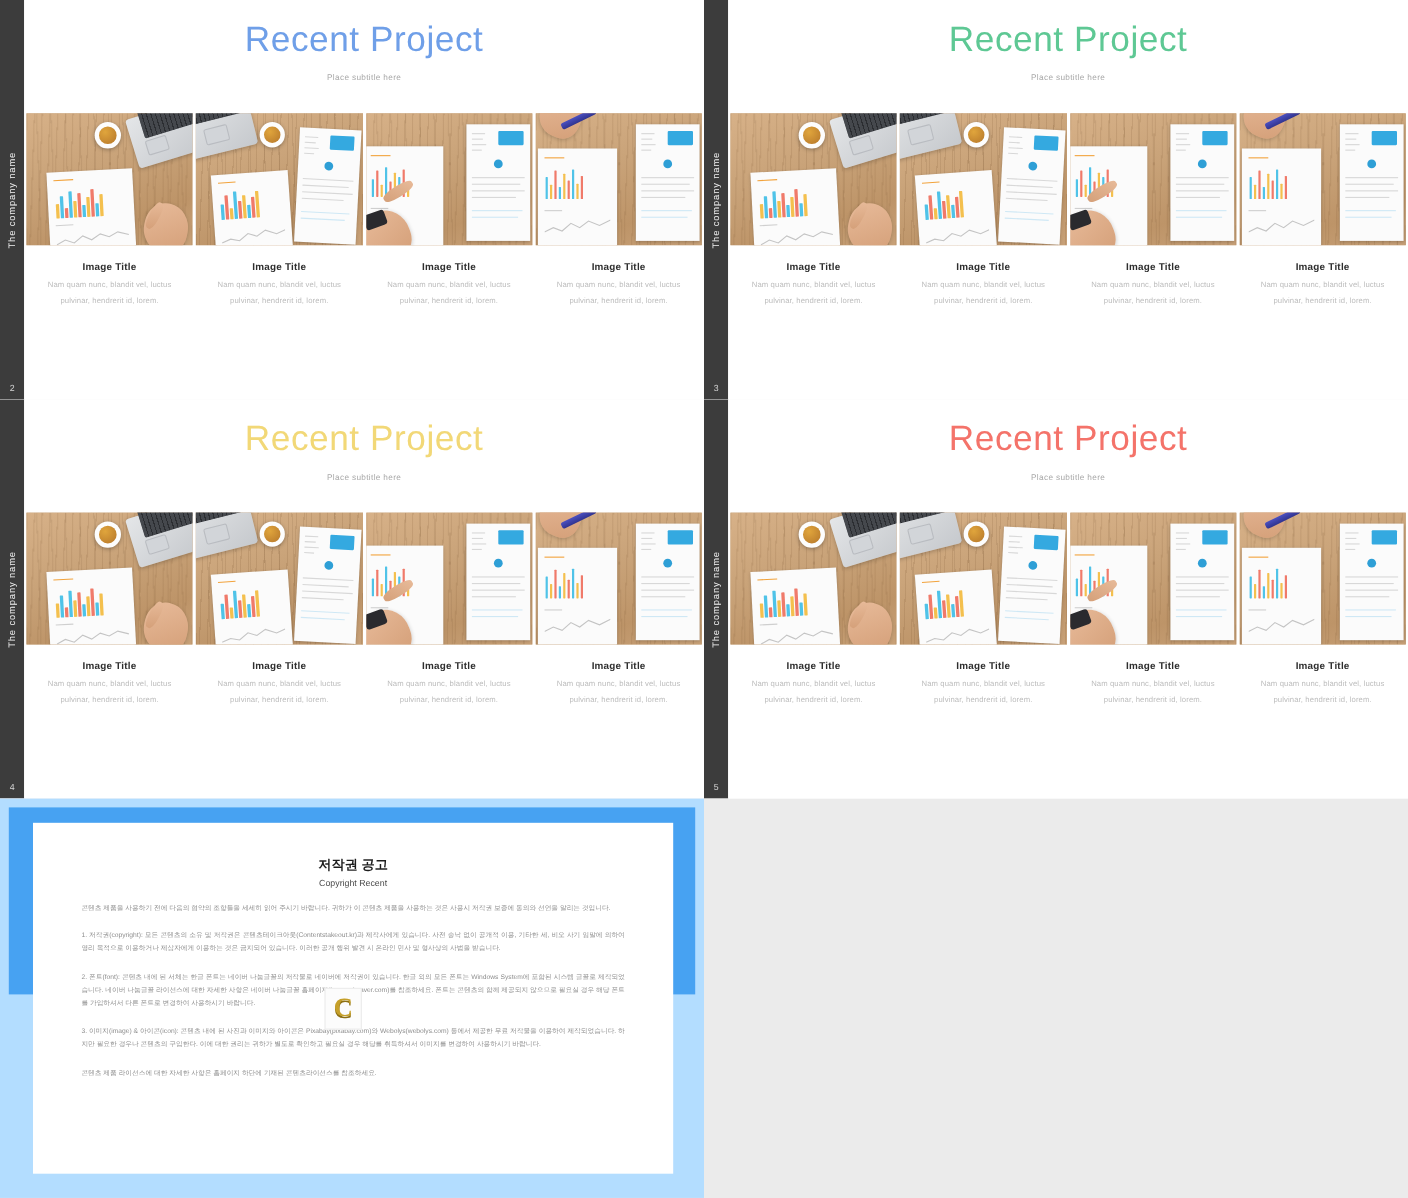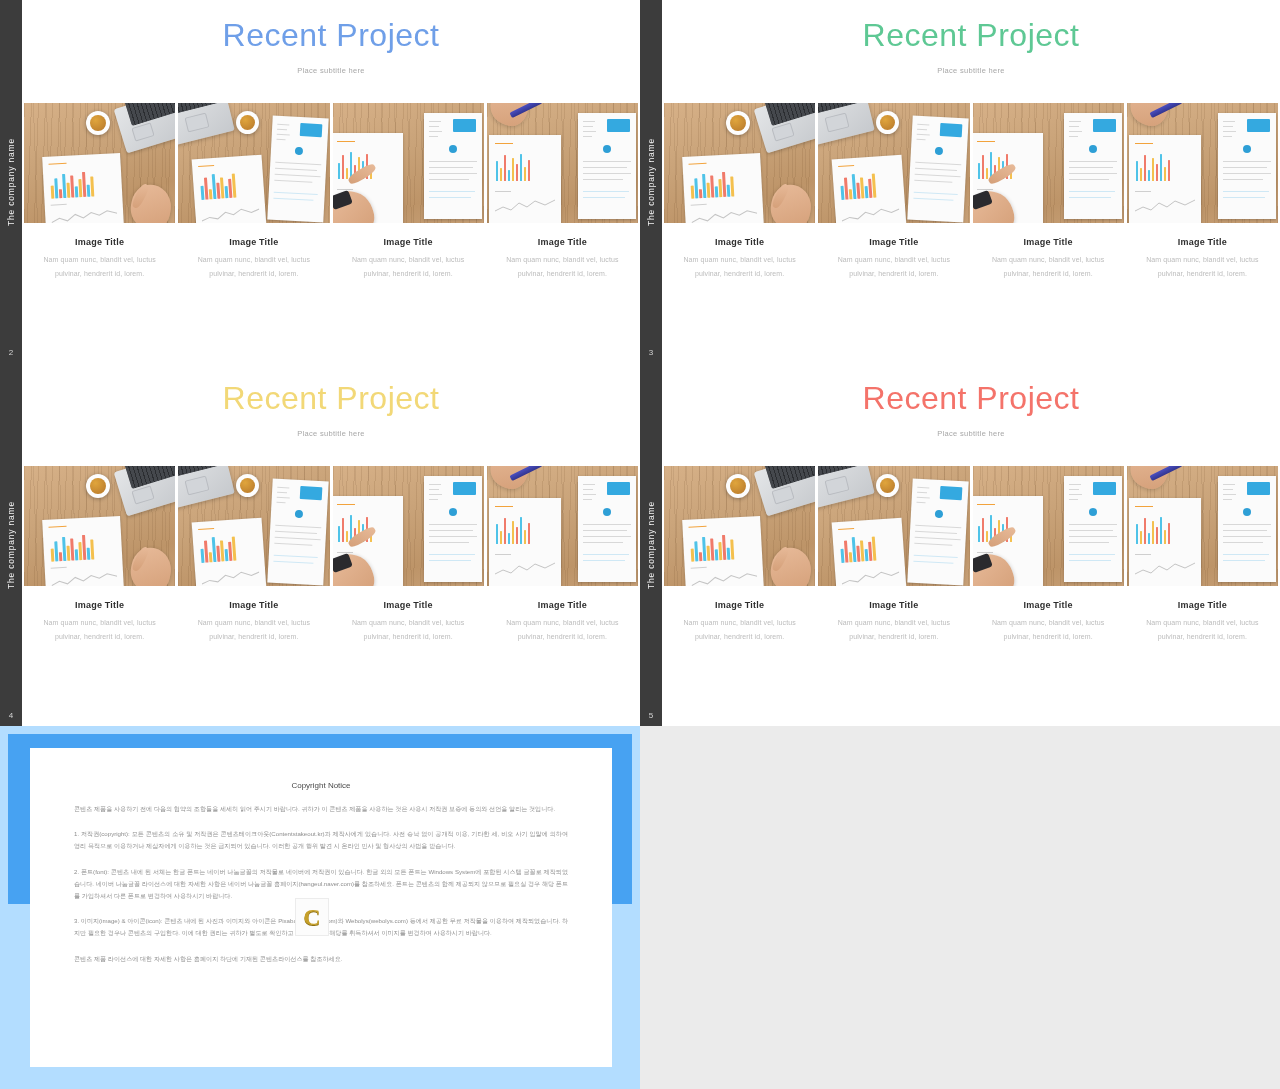--- a/index.html
+++ b/index.html
@@ -955,21 +955,22 @@
             <div class="caption-text">Nam quam nunc, blandit vel, luctus pulvinar, hendrerit id, lorem.</div>
           </div>
         </div>
       </div>
     </div>
   </div>
 
   <div class="copyright-slide">
     <div class="copyright-band"></div>
     <div class="copyright-card">
-      <div class="cr-subtitle">Copyright Notice</div>
+      <div class="cr-title">저작권 공고</div>
+      <div class="cr-subtitle">Copyright Recent</div>
       <div class="cr-para">콘텐츠 제품을 사용하기 전에 다음의 협약의 조항들을 세세히 읽어 주시기 바랍니다. 귀하가 이 콘텐츠 제품을 사용하는 것은 사용시 저작권 보증에 동의와 선언을 알리는 것입니다.</div>
       <div class="cr-para">1. 저작권(copyright): 모든 콘텐츠의 소유 및 저작권은 콘텐츠테이크아웃(Contentstakeout.kr)과 제작사에게 있습니다. 사전 승낙 없이 공개적 이용, 기타한 세, 비오 사기 임말에 의하여 영리 목적으로 이용하거나 제삼자에게 이용하는 것은 금지되어 있습니다. 이러한 공개 행위 발견 시 온라인 민사 및 형사상의 사법을 받습니다.</div>
       <div class="cr-para">2. 폰트(font): 콘텐츠 내에 된 서체는 한글 폰트는 네이버 나눔글꼴의 저작물로 네이버에 저작권이 있습니다. 한글 외의 모든 폰트는 Windows System에 포함된 시스템 글꼴로 제작되었습니다. 네이버 나눔글꼴 라이선스에 대한 자세한 사항은 네이버 나눔글꼴 홈페이지(hangeul.naver.com)를 참조하세요. 폰트는 콘텐츠의 함께 제공되지 않으므로 필요실 경우 해당 폰트를 가입하셔서 다른 폰트로 변경하여 사용하시기 바랍니다.</div>
       <div class="cr-para">3. 이미지(image) &amp; 아이콘(icon): 콘텐츠 내에 된 사진과 이미지와 아이콘은 Pixabay(pixabay.com)와 Webolys(webolys.com) 등에서 제공한 무료 저작물을 이용하여 제작되었습니다. 하지만 필요한 경우나 콘텐츠의 구입한다. 이에 대한 권리는 귀하가 별도로 확인하고 필요실 경우 해당를 취득하셔서 이미지를 변경하여 사용하시기 바랍니다.</div>
       <div class="cr-para">콘텐츠 제품 라이선스에 대한 자세한 사항은 홈페이지 하단에 기재된 콘텐츠라이선스를 참조하세요.</div>
       <div class="cr-watermark">C</div>
     </div>
   </div>
 
 </div>

